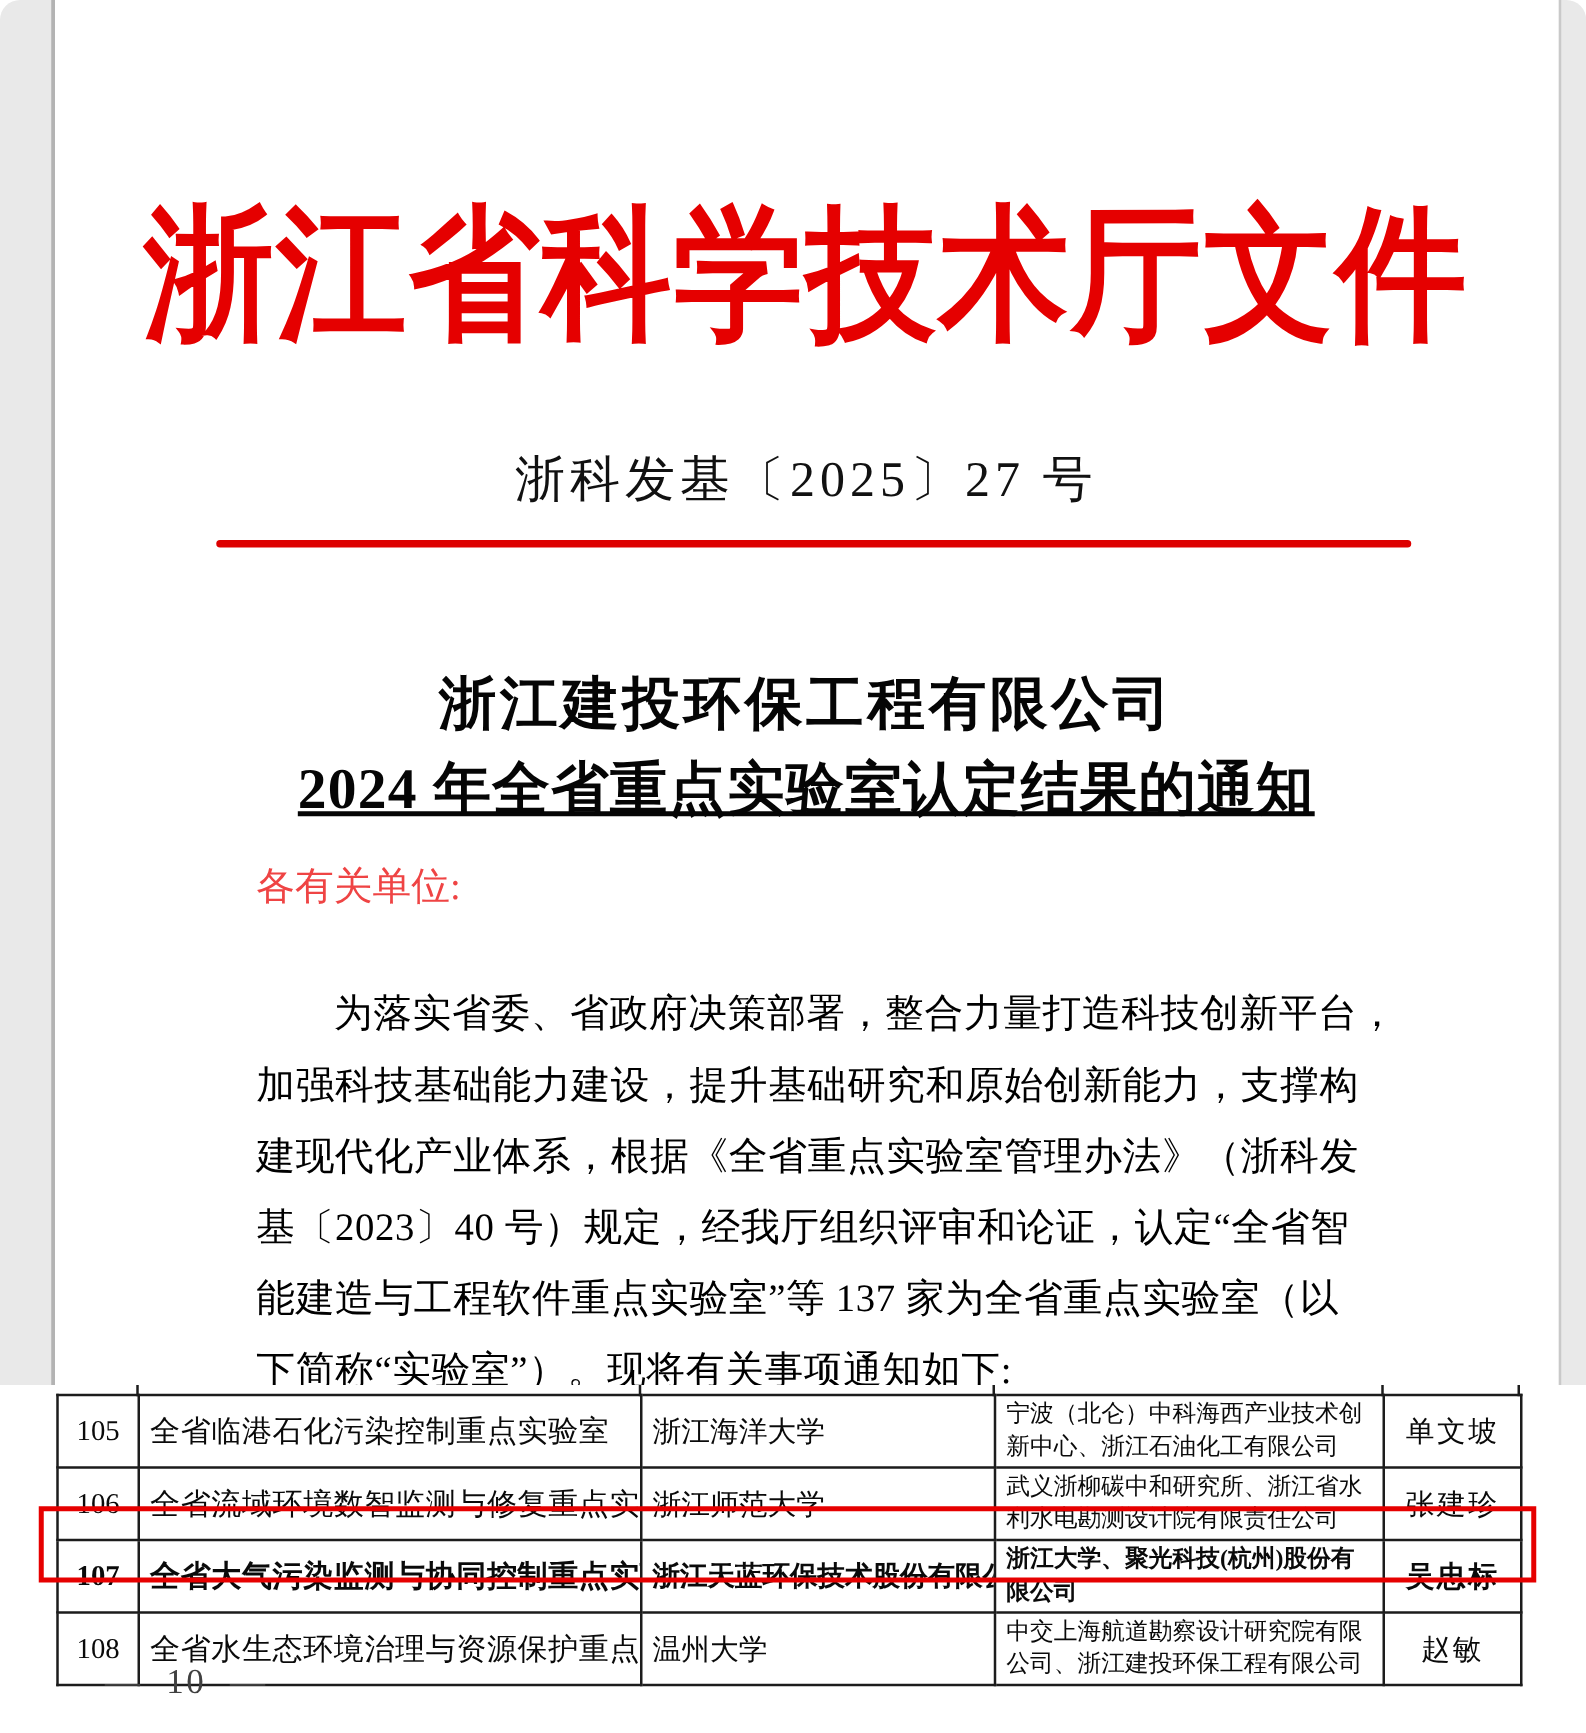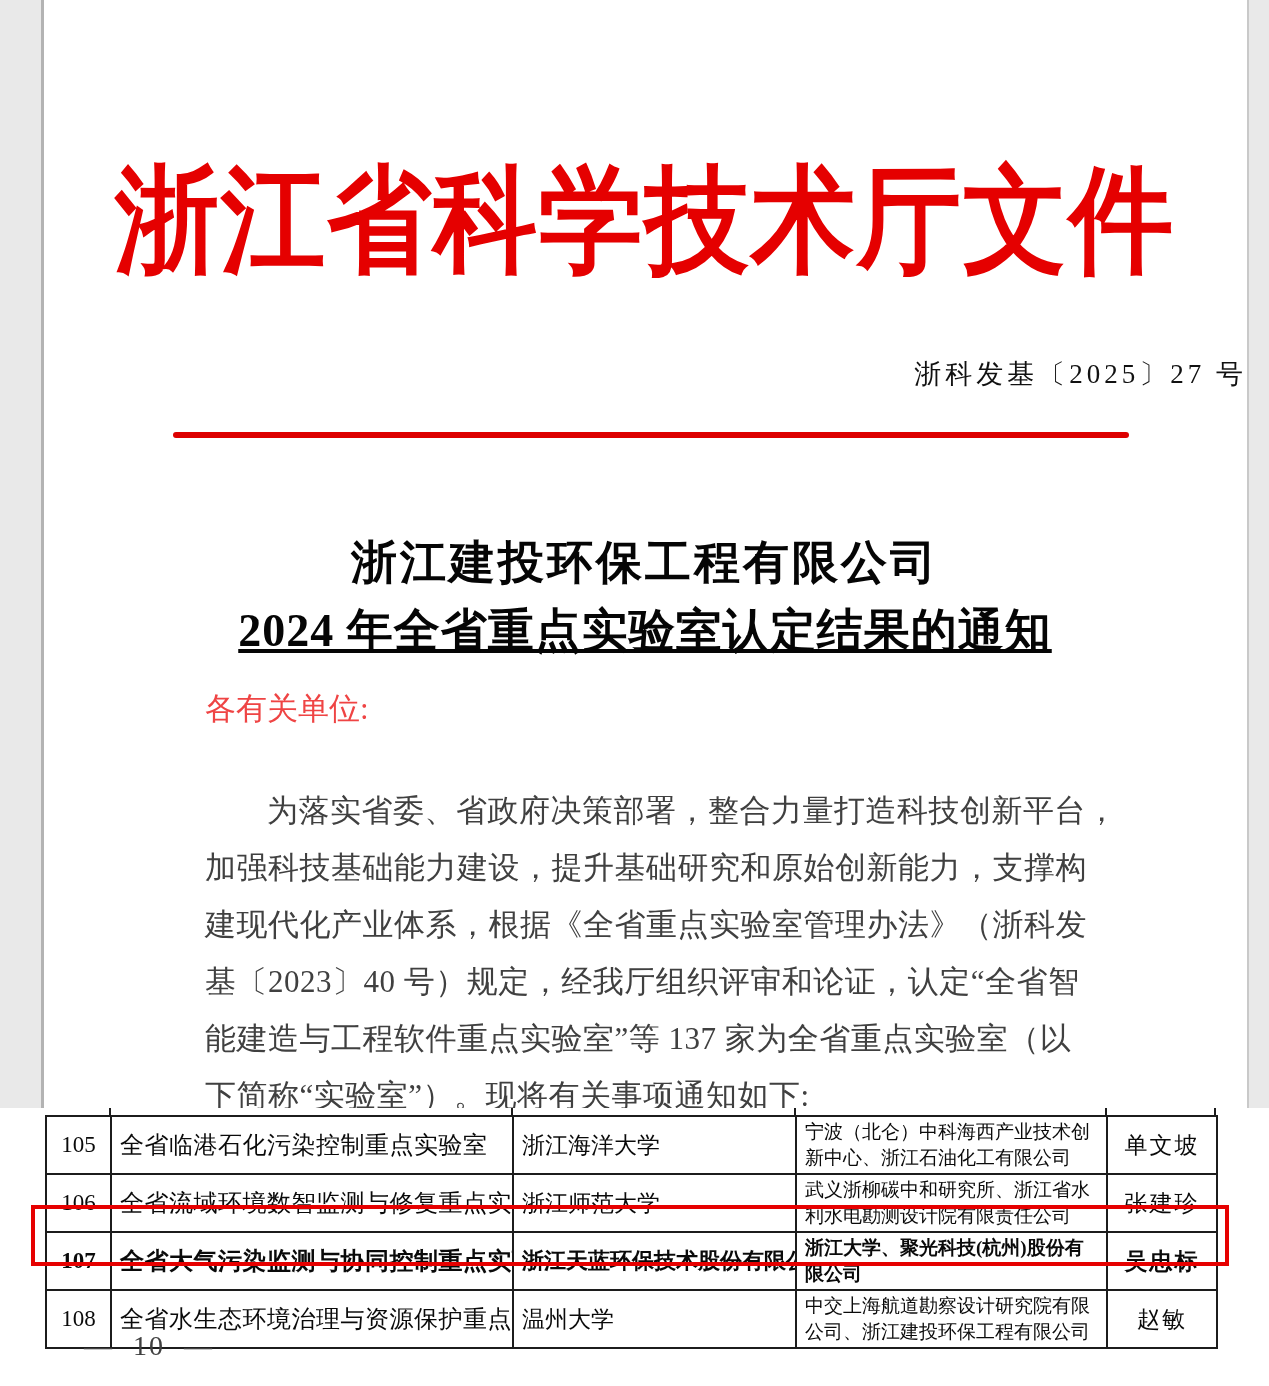--- a/index.html
+++ b/index.html
@@ -1,54 +1,55 @@
 <!DOCTYPE html>
 <html><head>
 <meta charset="utf-8">
 <style>
   html,body{margin:0;padding:0;background:#ffffff;}
   .canvas{
     position:relative;width:1269px;height:1386px;overflow:hidden;
     background:#ffffff;
     font-family:"Liberation Serif","DejaVu Serif",serif;
     color:#1a1a1a;
+    border-radius:16px;
   }
   
   .gray-margin{position:absolute;top:0;height:1110px;background:#e9e9e9;}
   .gray-margin.left{left:0;width:41px;border-right:3px solid #b3b3b3;}
   .gray-margin.right{right:0;width:20px;border-left:2px solid #c9c9c9;}
 
   .red-header{
     position:absolute;left:43px;top:148px;width:1204px;
     text-align:center;font-size:104px;font-weight:900;
     color:#e50000;letter-spacing:2px;line-height:1.25;
     transform:scaleY(1.12);transform-origin:top center;
     white-space:nowrap;
   }
   .doc-number{
     position:absolute;left:43px;top:356px;width:1204px;
-    text-align:right;font-size:27px;letter-spacing:4px;color:#111;
+    text-align:center;font-size:40px;letter-spacing:4px;color:#111;
   }
   .red-rule{
     position:absolute;left:173px;top:432px;width:956px;height:6px;
     background:#dd0000;border-radius:3px;
   }
   .notice-title{
     position:absolute;left:43px;width:1204px;text-align:center;
     font-weight:bold;color:#050505;white-space:nowrap;
   }
   .notice-title.l1{top:532px;font-size:46px;letter-spacing:3px;}
   .notice-title.l2{top:600px;font-size:46px;letter-spacing:1px;text-decoration:underline;}
 
   .salutation{
     position:absolute;left:205px;top:688px;font-size:31px;color:#ef4444;
   }
   .body-text{
     position:absolute;left:205px;top:782px;width:910px;
-    font-size:31px;color:#404040;
+    font-size:31px;color:#000000;
   }
   .body-text .line{height:57px;line-height:57px;white-space:nowrap;letter-spacing:0.5px;}
   .body-text .line.indent{padding-left:62px;}
 
   
   .table-strip{position:absolute;left:0;top:1108px;width:1269px;height:278px;background:#ffffff;padding-left:20px;}
 
   table.result-table{
     position:absolute;left:45px;top:7px;
     border-collapse:collapse;table-layout:fixed;width:1171px;

